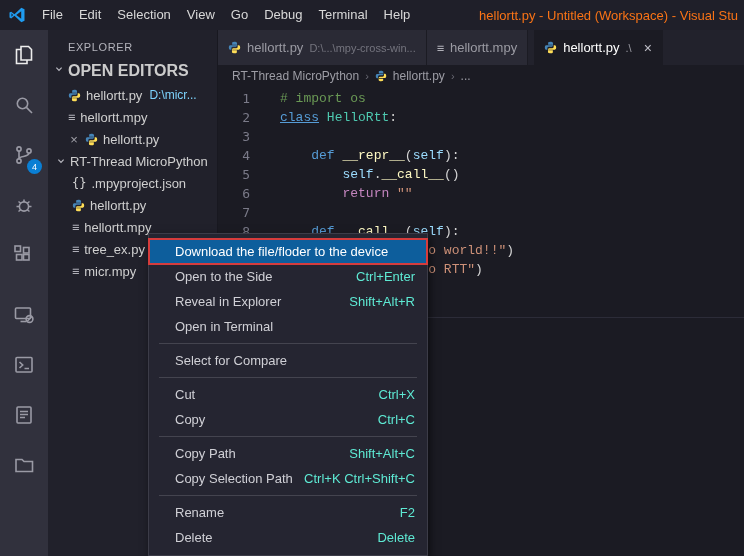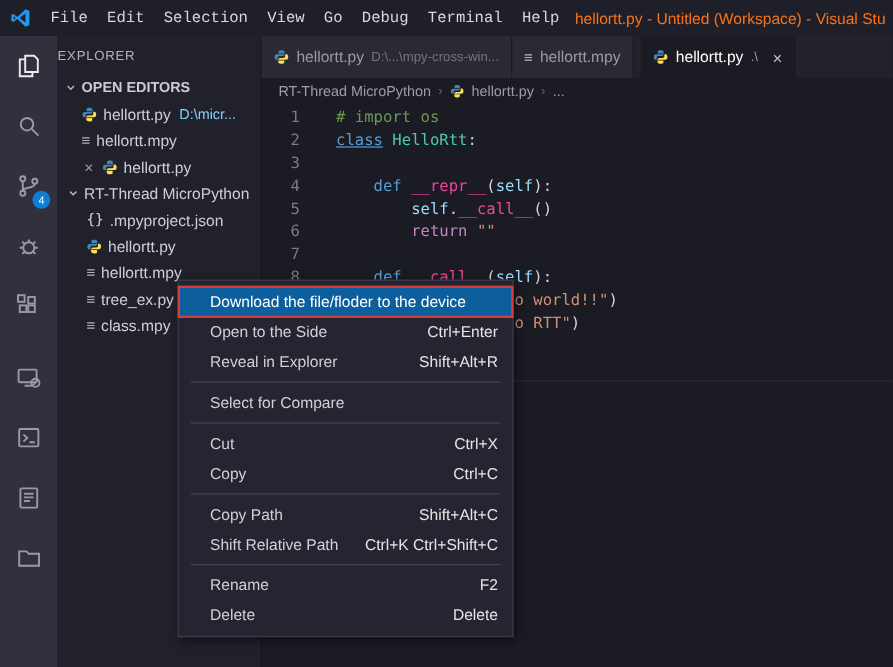--- a/index.html
+++ b/index.html
@@ -2,34 +2,34 @@
 <html><head>
 <meta charset="utf-8">
 <style>
   html,body{margin:0;padding:0;}
   body{width:744px;height:556px;overflow:hidden;background:#1b1b23;
        font-family:"Liberation Sans","DejaVu Sans",sans-serif;-webkit-user-select:none;position:relative;}
   
   .titlebar{height:30px;background:#1f1f29;display:flex;align-items:center;color:#d8d8d8;font-size:13px;}
   .logo{width:18px;height:18px;margin:0 8px 0 8px;flex:0 0 auto;}
   .menubar{display:flex;align-items:center;}
-  .menu{padding:0 8px;line-height:30px;cursor:default;font-family:Liberation Mono, monospace;}
+  .menu{padding:0 8px;line-height:30px;cursor:default;}
   .wintitle{flex:1;text-align:right;padding-right:6px;color:#f97316;white-space:nowrap;overflow:hidden;}
   
   .app{display:flex;height:526px;}
   .activitybar{width:48px;background:#31313d;display:flex;flex-direction:column;align-items:center;flex:0 0 auto;}
   .ab-item{width:48px;height:50px;display:flex;align-items:center;justify-content:center;color:#9a9aa5;position:relative;}
   .ab-item.active{color:#ededed;}
   .ab-item.gap{margin-top:10px;}
   .badge{position:absolute;right:6px;bottom:6px;min-width:15px;height:15px;border-radius:8px;background:var(--accent,#0a7fd4);
          color:#fff;font-size:9px;display:flex;align-items:center;justify-content:center;padding:0 2px;box-sizing:border-box;}
   
   .sidebar{width:170px;background:#21212b;flex:0 0 auto;color:#cfcfcf;font-size:13px;overflow:hidden;border-right:1px solid #181820;box-sizing:border-box;}
-  .sb-title{height:32px;line-height:34px;font-size:11px;letter-spacing:.6px;color:#b4b4bc;}
-  .sb-section{height:22px;display:flex;align-items:center;font-size:12px;font-weight:bold;color:#cccccc;padding-left:4px;gap:2px;white-space:nowrap;}
+  .sb-title{height:32px;line-height:34px;padding-left:20px;font-size:11px;letter-spacing:.6px;color:#b4b4bc;}
+  .sb-section{height:22px;display:flex;align-items:flex-start;font-size:16px;font-weight:bold;color:#cccccc;padding-left:4px;gap:2px;white-space:nowrap;}
   .row{height:22px;display:flex;align-items:center;gap:5px;white-space:nowrap;overflow:hidden;padding-left:20px;}
   .row.file{padding-left:24px;}
   .row .close-x{color:#a0a0a8;font-size:13px;width:12px;margin-left:-14px;text-align:center;}
   .row .detail{color:#7dd3fc;font-size:12px;margin-left:2px;}
   .seti{font-size:12px;color:#b0b0b8;font-family:"DejaVu Sans Mono",monospace;}
   .seti.json{color:#d4d4d4;}
   .chev{display:inline-flex;color:#b8b8c0;}
   
   .editorcol{flex:1;display:flex;flex-direction:column;position:relative;background:#1b1b23;min-width:0;}
   .tabs{height:35px;background:#22222c;display:flex;flex:0 0 auto;}
@@ -38,31 +38,31 @@
   .tab .tdetail{font-size:11px;color:#74747e;}
   .tab.active{background:#1b1b23;color:#ffffff;margin-left:6px;}
   .tab.active .tdetail{color:#9a9aa2;}
   .tab .tclose{margin-left:6px;color:#c0c0c8;font-size:14px;}
   .breadcrumb{height:22px;display:flex;align-items:center;gap:6px;padding-left:14px;font-size:12px;color:#9d9da5;flex:0 0 auto;}
   .breadcrumb .bsep{color:#6a6a74;font-size:11px;}
   .codearea{flex:1;display:flex;font-family:"DejaVu Sans Mono",monospace;font-size:13px;line-height:19px;padding-top:2px;position:relative;}
   .gutter{width:46px;text-align:right;padding-right:14px;color:#7a7a88;box-sizing:border-box;flex:0 0 auto;}
   .gutter .ln{height:19px;}
   .codelines{flex:1;color:#d4d4d4;padding-left:16px;overflow:hidden;}
-  .cl{height:19px;white-space:pre;}
-  .cm{color:#6a9955;} .kw{color:#569cd6;} .ty{color:#4ec9b0;} .fn{color:#ec4899;}
+  .cl{height:19px;white-space:pre;font-family:Liberation Mono, monospace;}
+  .cm{color:#6a9955;} .kw{color:#569cd6;} .ty{color:#4ec9b0;} .fn{color:#fef9c3;}
   .pm{color:#9cdcfe;} .ct{color:#c586c0;} .st{color:#ce9178;} .ul{text-decoration:underline;}
   .hdiv{position:absolute;left:0;right:0;top:287px;height:1px;background:#2c2c38;}
   
   .ctxmenu{position:absolute;left:148px;top:233px;width:280px;background:#252531;border:1px solid #3c3c48;
            box-shadow:2px 3px 8px rgba(0,0,0,.55);padding:5px 0;box-sizing:border-box;z-index:50;font-size:13px;}
   .mi{height:25px;display:flex;align-items:center;justify-content:space-between;padding:0 12px 0 26px;color:#d0d0d6;}
   .mi.hl{background:var(--mhl,#0d5e9c);color:#ffffff;}
   .mi.annotated{outline:2px solid var(--ann,#d63c3c);outline-offset:-1px;}
-  .mi .mi-k{color:#e5e5e5;text-align:right;}
+  .mi .mi-k{color:#5eead4;text-align:right;}
   .mi.hl .mi-k{color:#e2e8ee;}
   .sep{height:1px;background:#44444f;margin:4px 10px;}
   svg{display:block;}
 </style>
 </head>
 <body style="--accent: #0a7fd4; --mhl: #0d5e9c; --ann: #d63c3c;">
 
 <div class="titlebar">
   <span class="logo">
     <svg width="18" height="18" viewBox="0 0 24 24">
@@ -210,21 +210,21 @@
     <div class="row file">
       <span class="seti">≡</span>
       <span>hellortt.mpy</span>
     </div>
     <div class="row file">
       <span class="seti">≡</span>
       <span>tree_ex.py</span>
     </div>
     <div class="row file">
       <span class="seti">≡</span>
-      <span>class.mpy</span>
+      <span>micr.mpy</span>
     </div>
   </div>
 
   <div class="editorcol">
     <div class="tabs">
       <div class="tab">
         <span>
             <svg width="13" height="13" viewBox="0 0 16 16">
               <path fill="#4584b6" d="M7.9 1c-3 0-2.8 1.3-2.8 1.3v2.2h5.7v.8H3.2S1 5 1 8s1.9 2.9 1.9 2.9h1.2V9s-.1-1.9 1.9-1.9h3.3s1.8 0 1.8-1.8V2.6S11.3 1 7.9 1z"></path>
               <path fill="#ffde57" d="M8.1 15c3 0 2.8-1.3 2.8-1.3v-2.2H5.2v-.8h7.6S15 11 15 8s-1.9-2.9-1.9-2.9h-1.2V7s.1 1.9-1.9 1.9H6.7s-1.8 0-1.8 1.8v2.7S4.7 15 8.1 15z"></path>
@@ -300,41 +300,45 @@
       <span class="mi-k"></span>
     </div>
     <div class="mi">
       <span class="mi-l">Open to the Side</span>
       <span class="mi-k">Ctrl+Enter</span>
     </div>
     <div class="mi">
       <span class="mi-l">Reveal in Explorer</span>
       <span class="mi-k">Shift+Alt+R</span>
     </div>
+    <div class="mi">
+      <span class="mi-l">Open in Terminal</span>
+      <span class="mi-k"></span>
+    </div>
     <div class="sep"></div>
     <div class="mi">
       <span class="mi-l">Select for Compare</span>
       <span class="mi-k"></span>
     </div>
     <div class="sep"></div>
     <div class="mi">
       <span class="mi-l">Cut</span>
       <span class="mi-k">Ctrl+X</span>
     </div>
     <div class="mi">
       <span class="mi-l">Copy</span>
       <span class="mi-k">Ctrl+C</span>
     </div>
     <div class="sep"></div>
     <div class="mi">
       <span class="mi-l">Copy Path</span>
       <span class="mi-k">Shift+Alt+C</span>
     </div>
     <div class="mi">
-      <span class="mi-l">Shift Relative Path</span>
+      <span class="mi-l">Copy Selection Path</span>
       <span class="mi-k">Ctrl+K Ctrl+Shift+C</span>
     </div>
     <div class="sep"></div>
     <div class="mi">
       <span class="mi-l">Rename</span>
       <span class="mi-k">F2</span>
     </div>
     <div class="mi">
       <span class="mi-l">Delete</span>
       <span class="mi-k">Delete</span>

